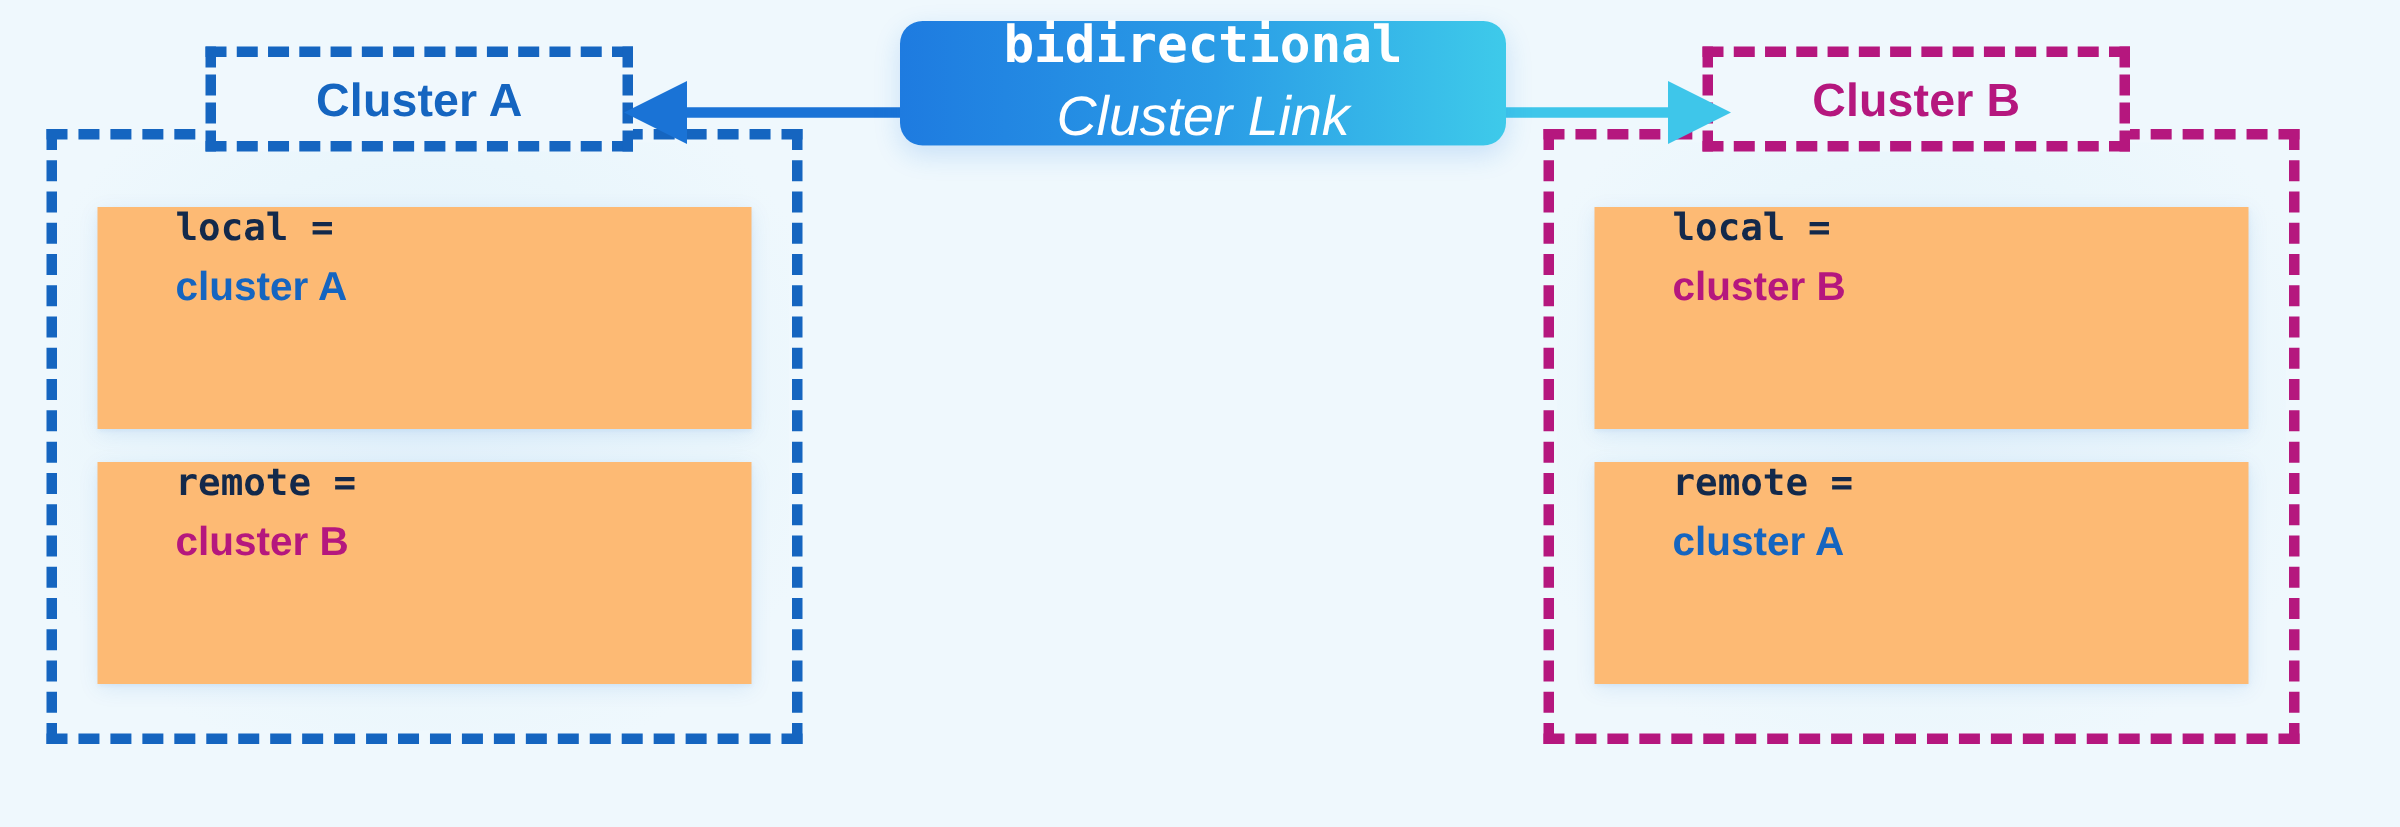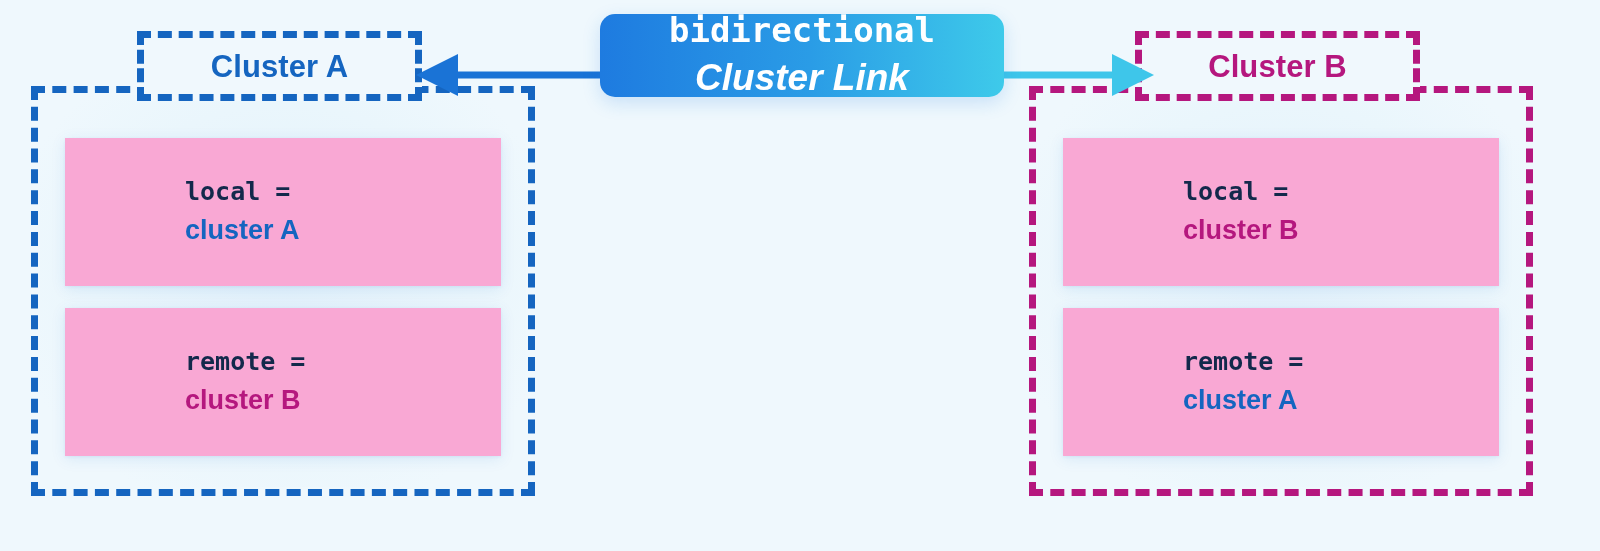--- a/index.html
+++ b/index.html
@@ -66,27 +66,26 @@
     letter-spacing: 0.1px;
     white-space: nowrap;
     line-height: 1;
   }
   .cluster-tab-label.blue { color: #1565c0; }
   .cluster-tab-label.pink { color: #b5177e; }
 
   
   .prop-card {
     position: absolute;
-    background: #f9a8d4;
+    background: #fdba74;
     box-shadow: 0 3px 14px rgba(21,101,192,0.10), 0 1px 3px rgba(21,101,192,0.07);
     box-sizing: border-box;
-    padding-left: 120px;
+    padding-left: 52px;
     display: flex;
     flex-direction: column;
-    justify-content: center;
   }
   #card-a-local  { left: 65px;   top: 138px; width: 436px; height: 148px; }
   #card-a-remote { left: 65px;   top: 308px; width: 436px; height: 148px; }
   #card-b-local  { left: 1063px; top: 138px; width: 436px; height: 148px; }
   #card-b-remote { left: 1063px; top: 308px; width: 436px; height: 148px; }
 
   .prop-key {
     font-family: "DejaVu Sans Mono", monospace;
     font-size: 25px;
     font-weight: 700;
@@ -123,21 +122,21 @@
   #link-badge-line1 {
     font-family: "DejaVu Sans Mono", monospace;
     font-size: 34px;
     font-weight: 700;
     color: #ffffff;
     line-height: 1.1;
     white-space: nowrap;
   }
   #link-badge-line2 {
     font-size: 37px;
-    font-weight: 700;
+    font-weight: 400;
     font-style: italic;
     color: #ffffff;
     line-height: 1.15;
     white-space: nowrap;
     margin-top: 8px;
   }
 
   
   .arrow-svg {
     position: absolute;

